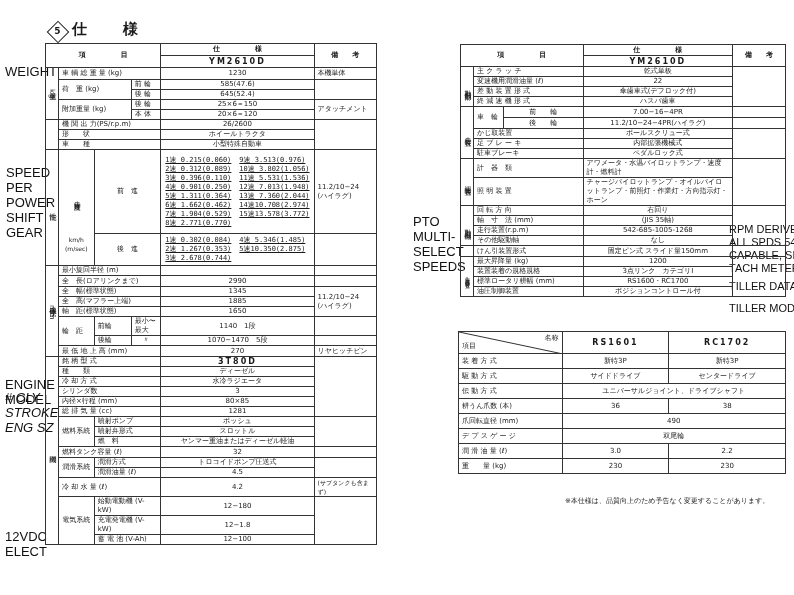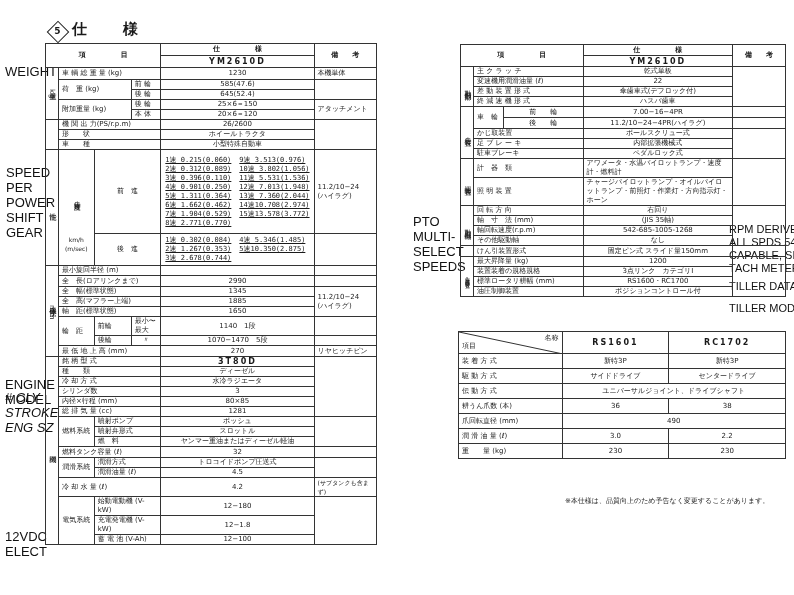--- a/index.html
+++ b/index.html
@@ -390,21 +390,21 @@
     <td rowspan="4" class="vt">動力取出軸</td>
     <td colspan="2">回 転 方 向</td>
     <td class="c">右回り</td>
     <td rowspan="4"></td>
   </tr>
   <tr style="height:10px">
         <td colspan="2">軸　寸　法 (mm)</td>
         <td class="c">(JIS 35軸)</td>
       </tr>
   <tr style="height:10px">
-        <td colspan="2">軸回転速度(r.p.m)</td>
+        <td colspan="2">走行装置(r.p.m)</td>
         <td class="c">542-685-1005-1268</td>
       </tr>
   <tr style="height:10px">
         <td colspan="2">その他駆動軸</td>
         <td class="c">なし</td>
       </tr>
 
   <tr style="height:11px">
         <td></td>
         <td colspan="2">けん引装置形式</td>
@@ -470,20 +470,24 @@
       <tr style="height:15px">
         <td>耕うん爪数 (本)</td>
         <td class="c">36</td>
         <td class="c">38</td>
       </tr>
       <tr style="height:15px">
         <td>爪回転直径 (mm)</td>
         <td colspan="2" class="c">490</td>
       </tr>
       <tr style="height:15px">
+        <td>デ プ ス ゲ ー ジ</td>
+        <td colspan="2" class="c">双尾輪</td>
+      </tr>
+      <tr style="height:15px">
         <td>潤 滑 油 量 (ℓ)</td>
         <td class="c">3.0</td>
         <td class="c">2.2</td>
       </tr>
       <tr style="height:15px">
         <td>重　　量 (kg)</td>
         <td class="c">230</td>
         <td class="c">230</td>
       </tr>
     </tbody>

